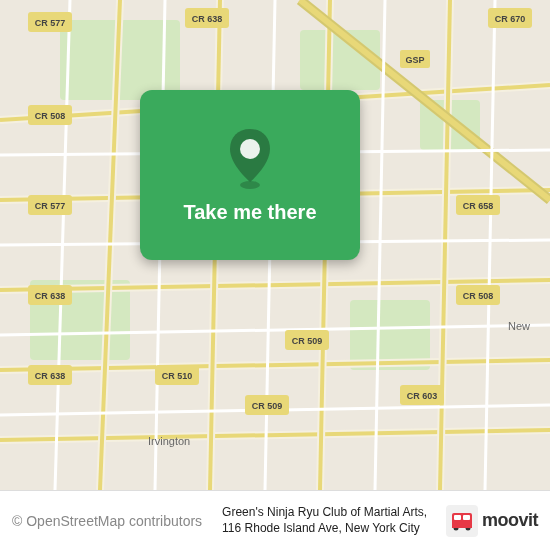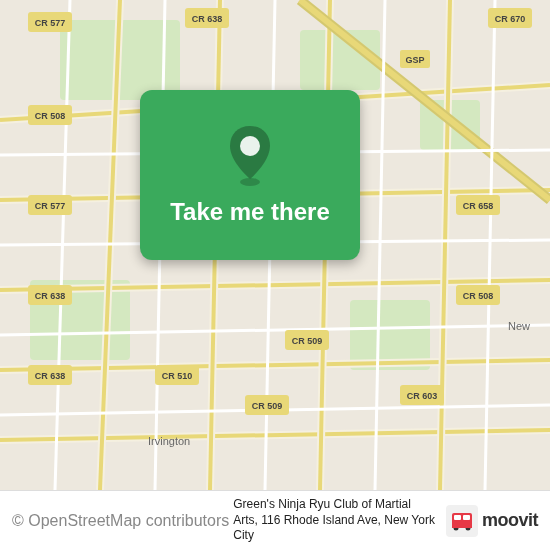--- a/index.html
+++ b/index.html
@@ -37,43 +37,43 @@
     }
 
     #pin-icon {
       width: 52px;
       height: 62px;
       margin-bottom: 12px;
     }
 
     #take-me-there-btn {
       color: #ffffff;
-      font-size: 24px;
+      font-size: 20px;
       font-weight: bold;
       text-align: center;
       cursor: pointer;
       user-select: none;
     }
 
     
     #bottom-bar {
       width: 550px;
       height: 60px;
       background-color: #ffffff;
       display: flex;
       align-items: center;
       padding: 0 12px;
       border-top: 1px solid #ddd;
       position: relative;
     }
 
     #copyright {
-      font-size: 16px;
+      font-size: 14px;
       color: #888;
-      margin-right: 4px;
+      margin-right: 20px;
       white-space: nowrap;
     }
 
     #location-text {
       font-size: 12px;
       color: #222;
       flex: 1;
       line-height: 1.3;
     }
 

